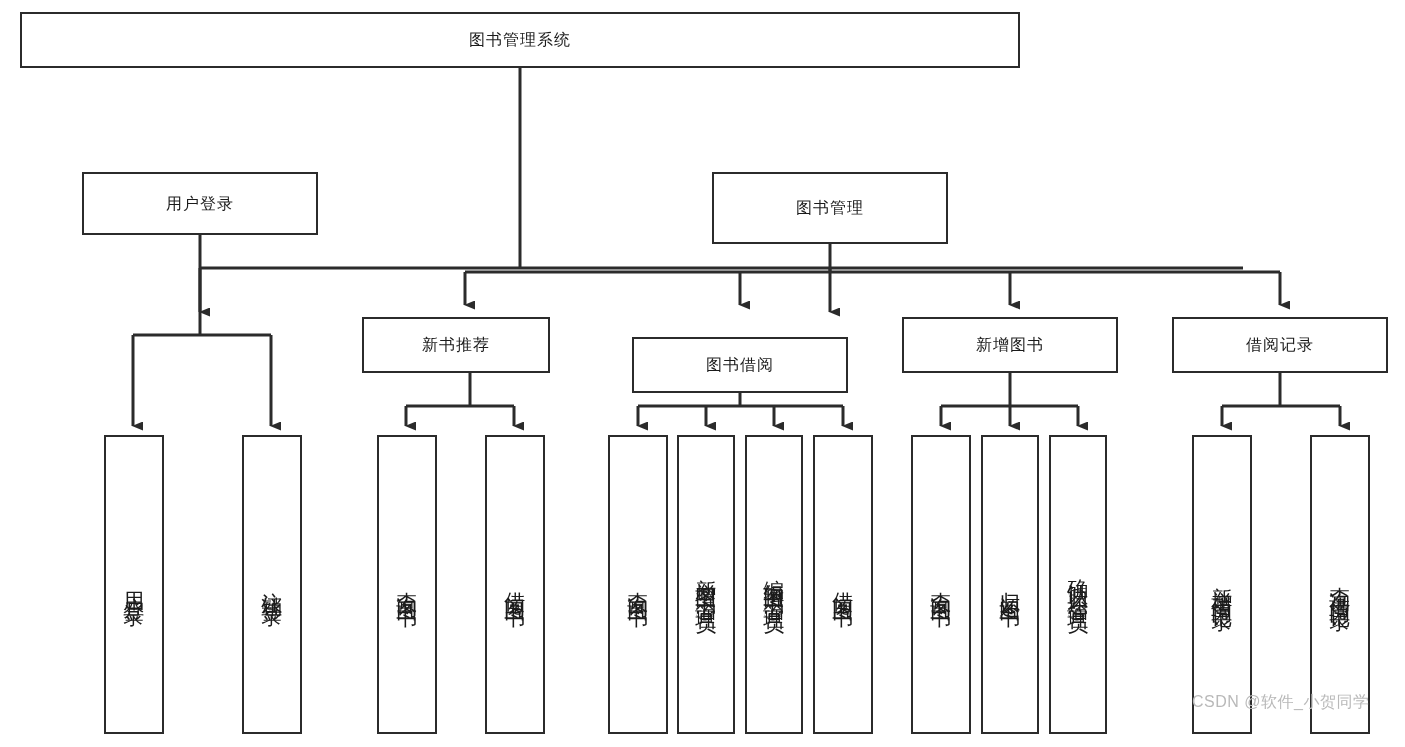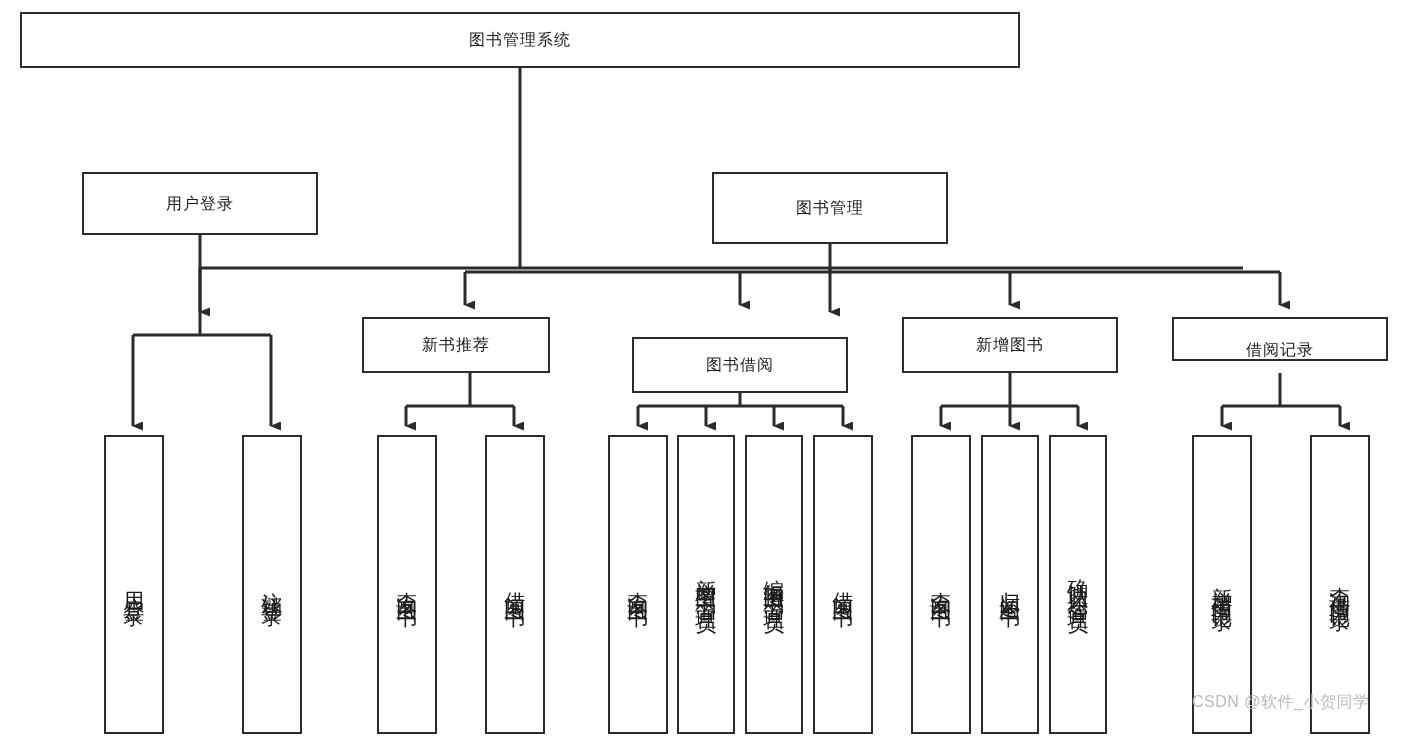--- a/index.html
+++ b/index.html
@@ -132,21 +132,21 @@
   </div>
 
   <div class="node node-h" style="left:632px; top:317px; width:216px; height:56px;margin-top:20px;">
     <span>图书借阅</span>
   </div>
 
   <div class="node node-h" style="left:902px; top:317px; width:216px; height:56px;">
     <span>新增图书</span>
   </div>
 
-  <div class="node node-h" style="left:1172px; top:317px; width:216px; height:44px;align-items:flex-end;">
+  <div class="node node-h" style="left:1172px; top:317px; width:216px; height:56px;">
     <span>借阅记录</span>
   </div>
 
   <div class="node node-v" style="left:104px; top:435px; width:60px; height:299px;">
     <span class="vtext">用户登录</span>
   </div>
 
   <div class="node node-v" style="left:242px; top:435px; width:60px; height:299px;">
     <span class="vtext">注销登录</span>
   </div>

